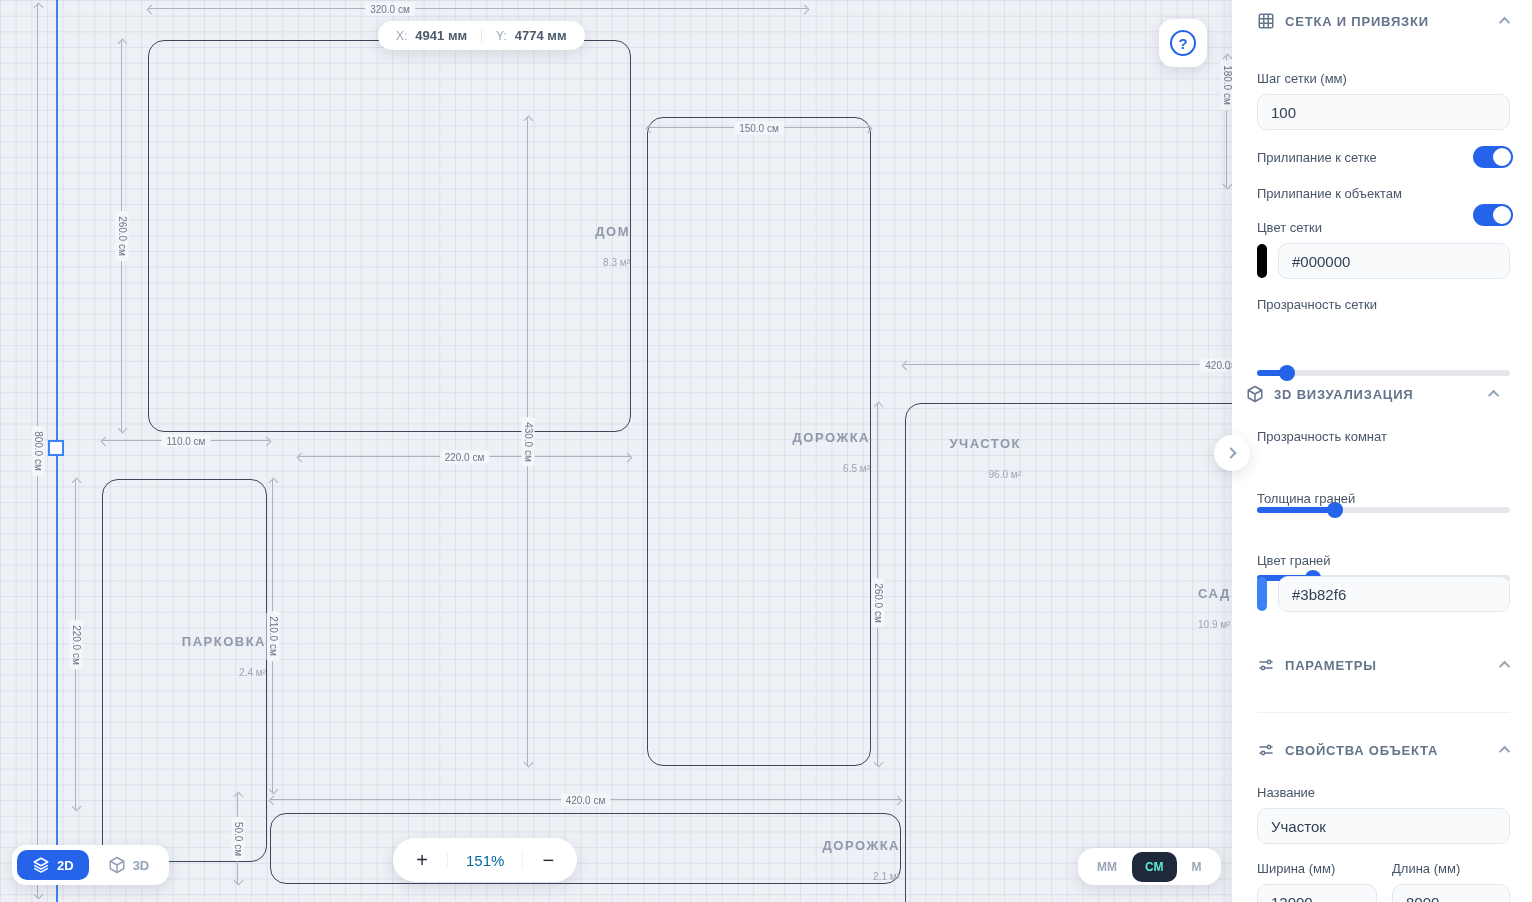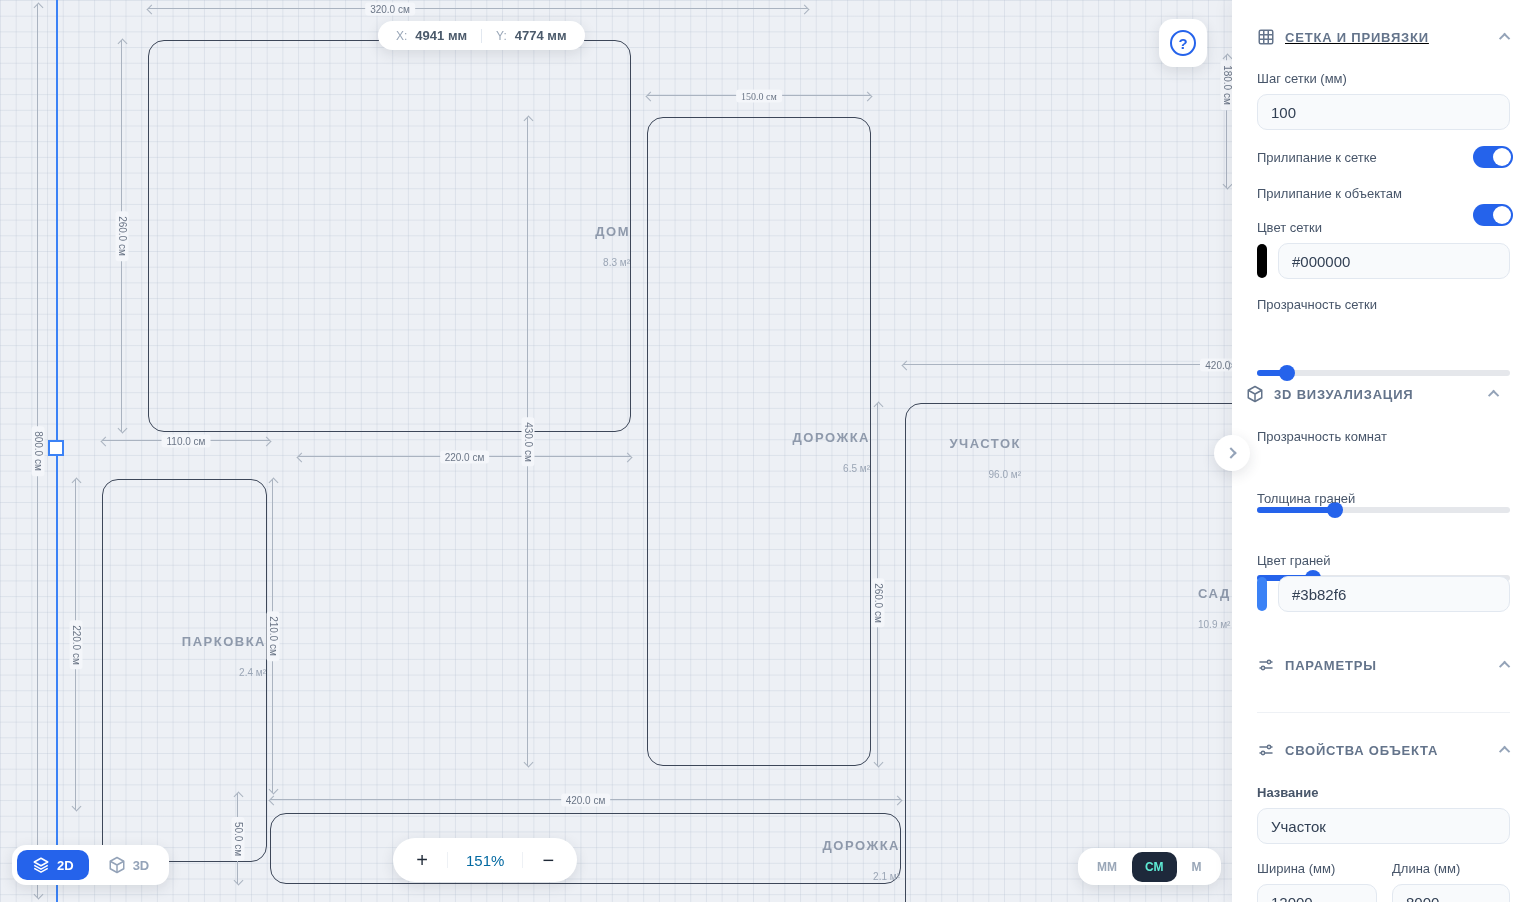--- a/index.html
+++ b/index.html
@@ -135,21 +135,21 @@
     <div class="shape" style="left:270px;top:813px;width:631px;height:71px;">
       <div class="room-label" style="left:0;width:100%;top:24px;">
         <div class="room-name">ДОРОЖКА</div>
         <div class="room-area">2.1 м²</div>
       </div>
     </div>
 
     <div class="dim dim-h" style="left:148px;top:8px;width:660px;">
       <span class="dim-label" style="left:242px;">320.0 см</span>
       </div>
-    <div class="dim dim-h" style="left:647px;top:95px;width:224px;font-family:Liberation Serif, serif;">
+    <div class="dim dim-h" style="left:647px;top:127px;width:224px;">
       <span class="dim-label">150.0 см</span>
       </div>
     <div class="dim dim-v" style="left:121px;top:40px;height:392px;">
       <span class="dim-label">260.0 см</span>
       </div>
     <div class="dim dim-h" style="left:102px;top:440px;width:168px;">
       <span class="dim-label">110.0 см</span>
       </div>
     <div class="dim dim-h" style="left:298px;top:456px;width:333px;">
       <span class="dim-label">220.0 см</span>
@@ -226,21 +226,21 @@
       <span class="unit-btn">М</span>
     </div>
   </div>
 
   <div class="pill" id="collapse-btn">
     <span class="chev-right"></span>
   </div>
 
   <div id="panel">
 
-    <div class="p-abs sec-head" style="left:25px;top:28px;text-decoration:underline;">
+    <div class="p-abs sec-head" style="left:25px;top:12px;">
       <svg class="ic" viewBox="0 0 24 24" fill="none" stroke="#64748b" stroke-width="2">
           <rect x="3" y="3" width="18" height="18" rx="2"></rect>
           <path d="M3 9h18M3 15h18M9 3v18M15 3v18"></path>
         </svg>
       <span class="sec-title">СЕТКА И ПРИВЯЗКИ</span>
       <span class="chev-up"></span>
     </div>
 
     <div class="p-abs f-label" style="left:25px;top:71px;">Шаг сетки (мм)</div>
     <input class="p-abs f-input" style="left: 25px; top: 94px;" value="100">
@@ -309,21 +309,21 @@
     <div class="p-abs sec-head" style="left:25px;top:741px;">
       <svg class="ic" viewBox="0 0 24 24" fill="none" stroke="#64748b" stroke-width="2" stroke-linecap="round">
           <path d="M4 8h9M19 8h1M4 16h1M11 16h9"></path>
           <circle cx="16" cy="8" r="2.2"></circle>
           <circle cx="8" cy="16" r="2.2"></circle>
         </svg>
       <span class="sec-title">СВОЙСТВА ОБЪЕКТА</span>
       <span class="chev-up"></span>
     </div>
 
-    <div class="p-abs f-label" style="left:25px;top:785px;font-weight:bold;">Название</div>
+    <div class="p-abs f-label" style="left:25px;top:785px;">Название</div>
     <input class="p-abs f-input" style="left: 25px; top: 808px;" value="Участок">
 
     <div class="p-abs f-label half" style="left:25px;top:861px;">Ширина (мм)</div>
     <div class="p-abs f-label half" style="left:160px;top:861px;">Длина (мм)</div>
     <input class="p-abs f-input half" style="left: 25px; top: 884px; width: 120px;" value="12000">
     <input class="p-abs f-input half" style="left: 160px; top: 884px; width: 118px;" value="8000">
   </div>
 </div>
 
 </body></html>

